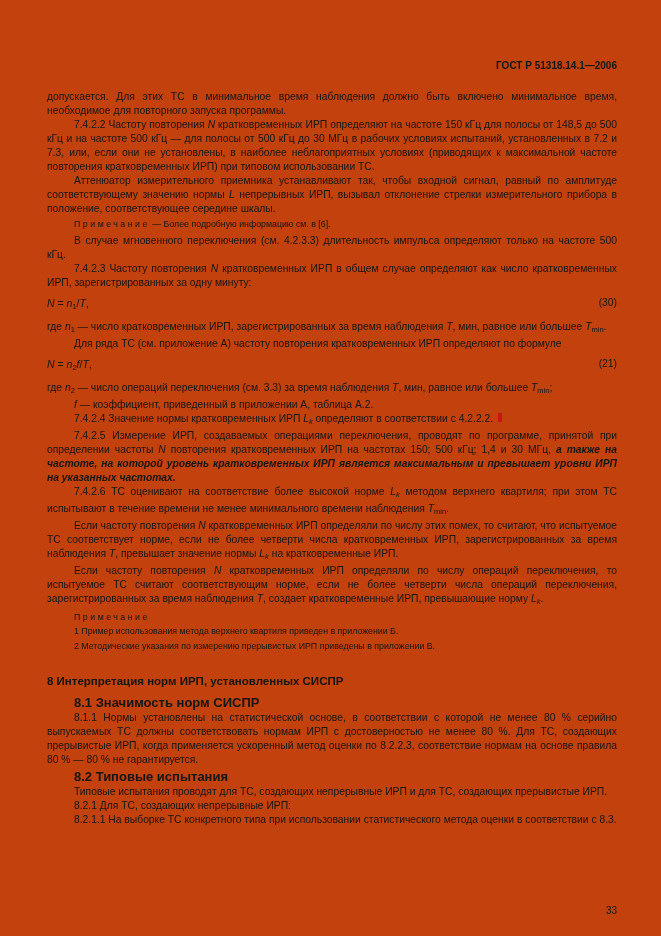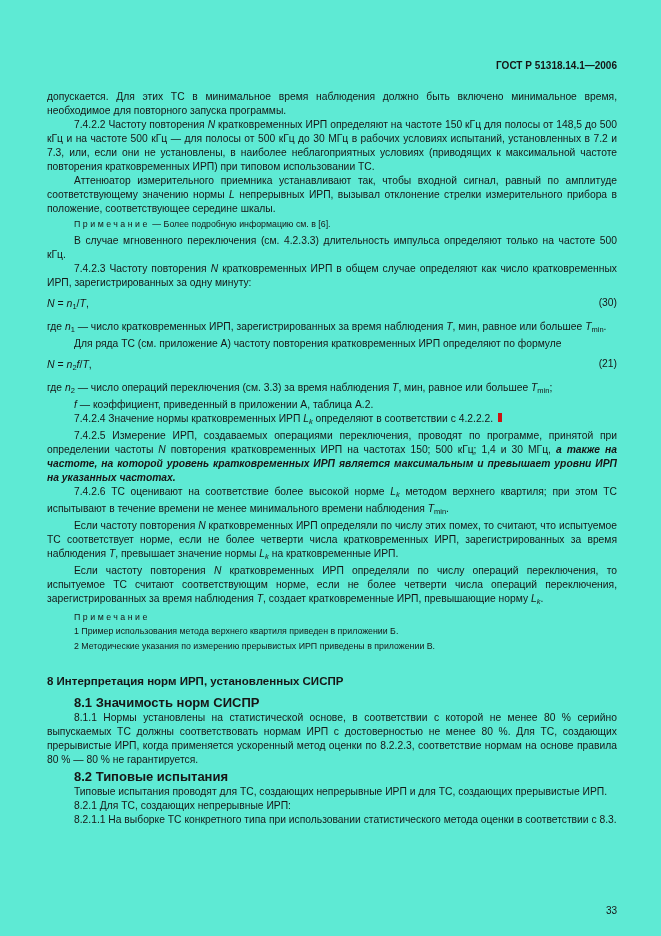--- a/index.html
+++ b/index.html
@@ -1,17 +1,17 @@
 <!DOCTYPE html>
 <html><head>
 <meta charset="utf-8">
 <style>
   html,body { margin:0; padding:0; background:#ffffff; }
   .page {
-    position:relative; width:661px; height:936px; background:#5eead4;
+    position:relative; width:661px; height:936px; background:#c2410c;
     font-family:"Liberation Sans", sans-serif; color:#161616; overflow:hidden;
   }
   .content { position:absolute; left:47px; top:60px; width:570px; }
   .header {
     font-weight:bold; font-size:10px; text-align:right; margin-bottom:19px;
   }
   .para { font-size:10.3px; line-height:14px; text-align:justify; }
   .indent { text-indent:27px; }
   .hang { font-size:10.3px; line-height:14px; text-align:justify; padding-left:27px; text-indent:-27px; }
   .note { font-size:8.8px; line-height:11.5px; margin:3px 0 3px 27px; }

